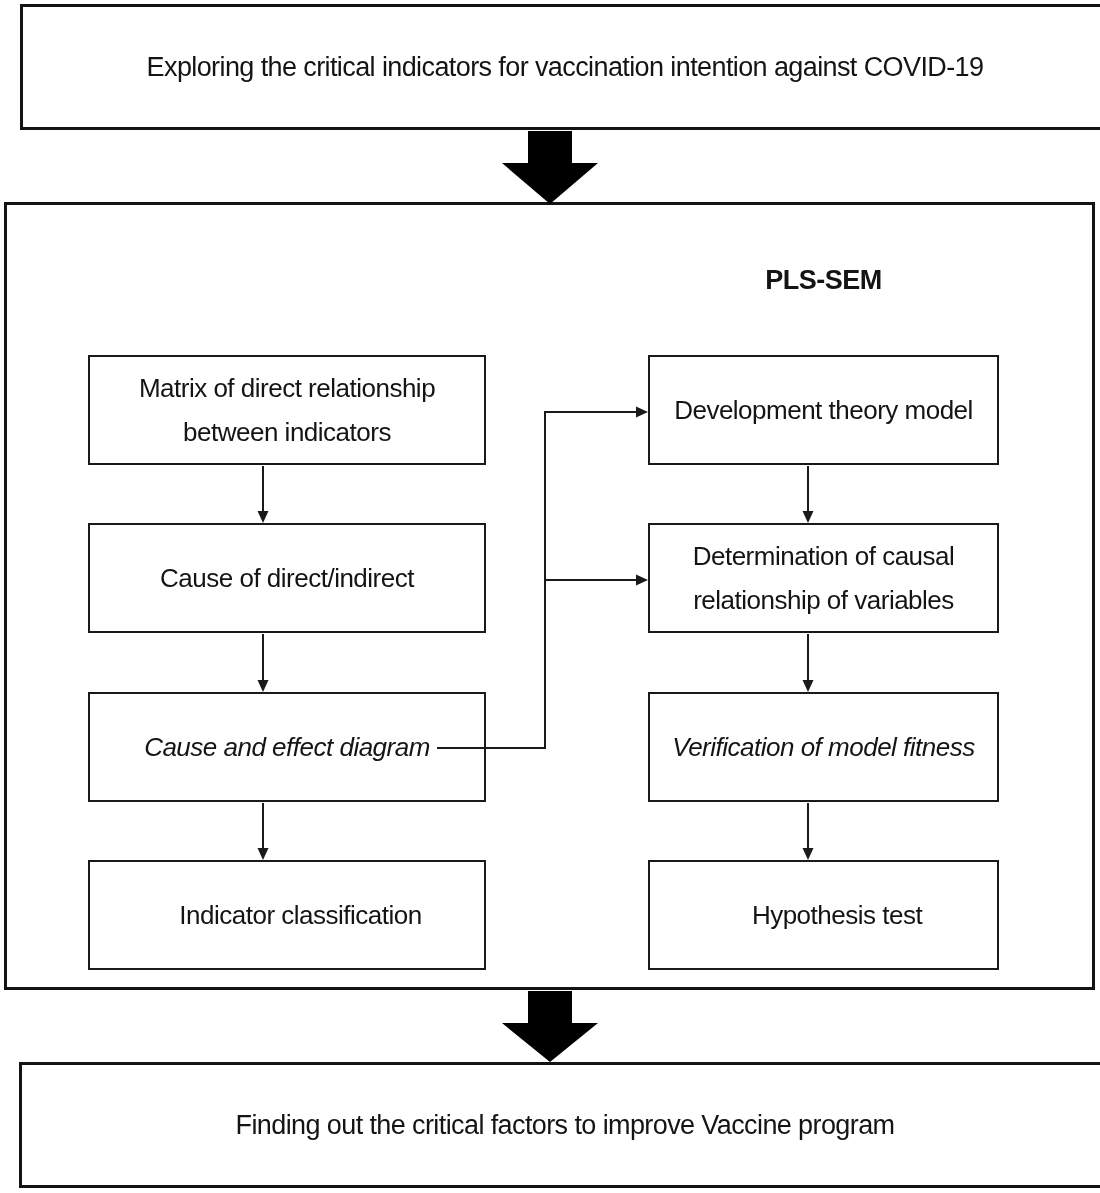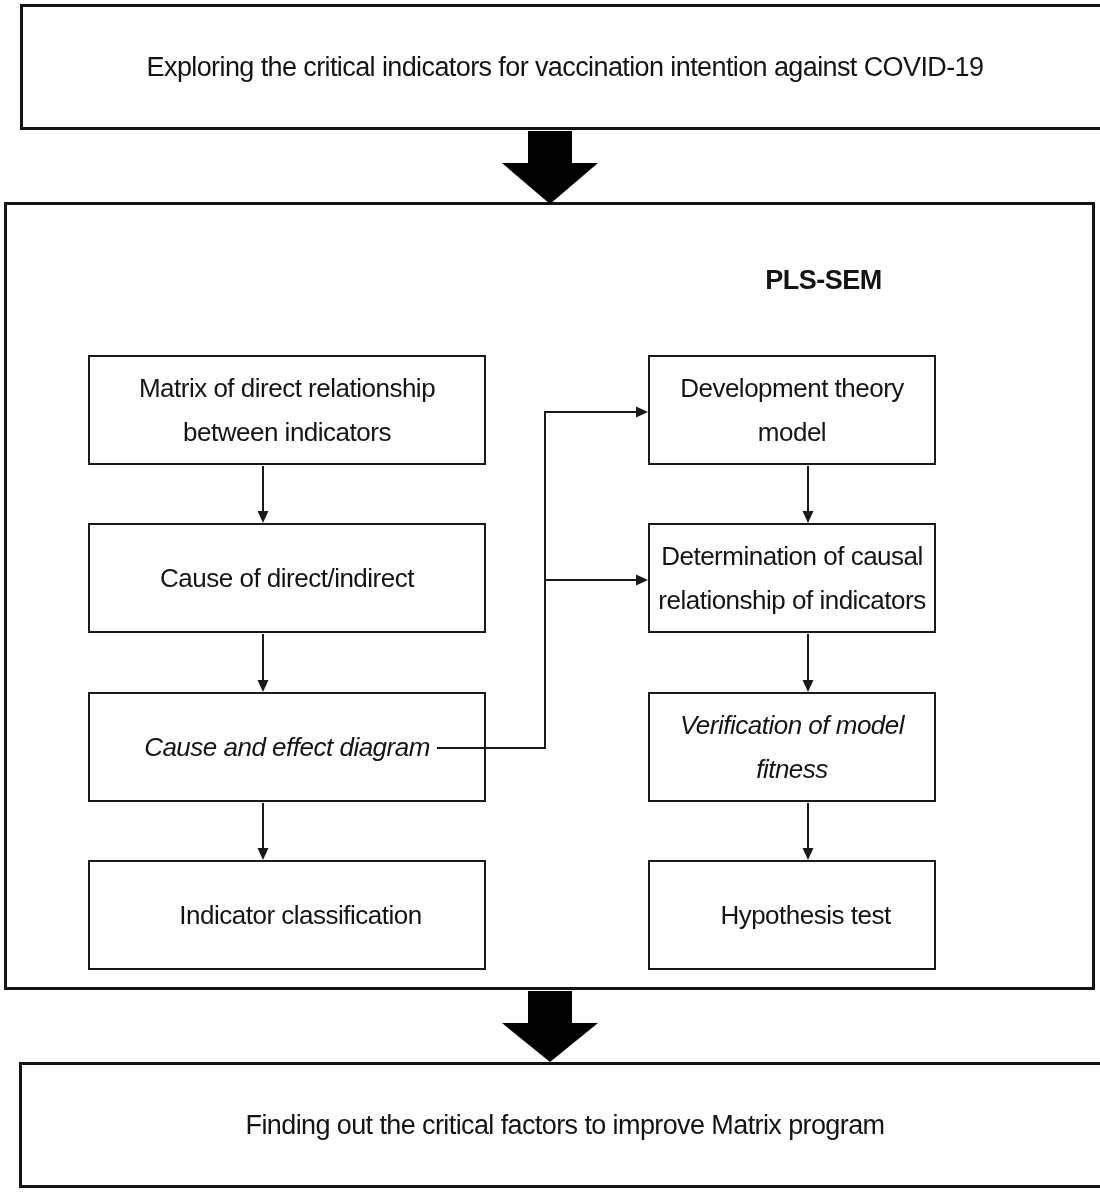--- a/index.html
+++ b/index.html
@@ -54,21 +54,21 @@
     background: #ffffff;
     display: flex;
     align-items: center;
     justify-content: center;
     text-align: center;
     font-size: 26px;
     line-height: 44px;
     letter-spacing: -0.5px;
   }
   .col-left  { left: 88px;  width: 398px; }
-  .col-right { left: 648px; width: 288px; }
+  .col-right { left: 648px; width: 351px; }
   .row1 { top: 355px; }
   .row2 { top: 523px; }
   .row3 { top: 692px; font-style: italic; }
   .row4 { top: 860px; padding-left: 27px; }
   .box-text span { display: block; }
   svg.overlay {
     position: absolute;
     left: 0; top: 0;
     width: 1100px; height: 1193px;
     pointer-events: none;
@@ -110,21 +110,21 @@
   </div>
 
   <div class="step-box col-right row1">
     <div class="box-text">
       <span>Development theory model</span>
     </div>
   </div>
   <div class="step-box col-right row2">
     <div class="box-text">
       <span>Determination of causal</span>
-      <span>relationship of indicators</span>
+      <span>relationship of variables</span>
     </div>
   </div>
   <div class="step-box col-right row3">
     <div class="box-text">
       <span>Verification of model fitness</span>
     </div>
   </div>
   <div class="step-box col-right row4">
     <div class="box-text">
       <span>Hypothesis test</span>
@@ -165,16 +165,16 @@
 
     <g stroke="#1a1a1a" stroke-width="2" fill="none">
       <polyline points="437,748 545,748 545,412 637,412"></polyline>
       <polyline points="545,580 637,580"></polyline>
     </g>
     <polygon fill="#1a1a1a" points="636,406.5 636,417.5 648,412"></polygon>
     <polygon fill="#1a1a1a" points="636,574.5 636,585.5 648,580"></polygon>
   </svg>
 
   <div class="banner banner-bot">
-    <span>Finding out the critical factors to improve Matrix program</span>
+    <span>Finding out the critical factors to improve Vaccine program</span>
   </div>
 
 </div>
 
 </body></html>

